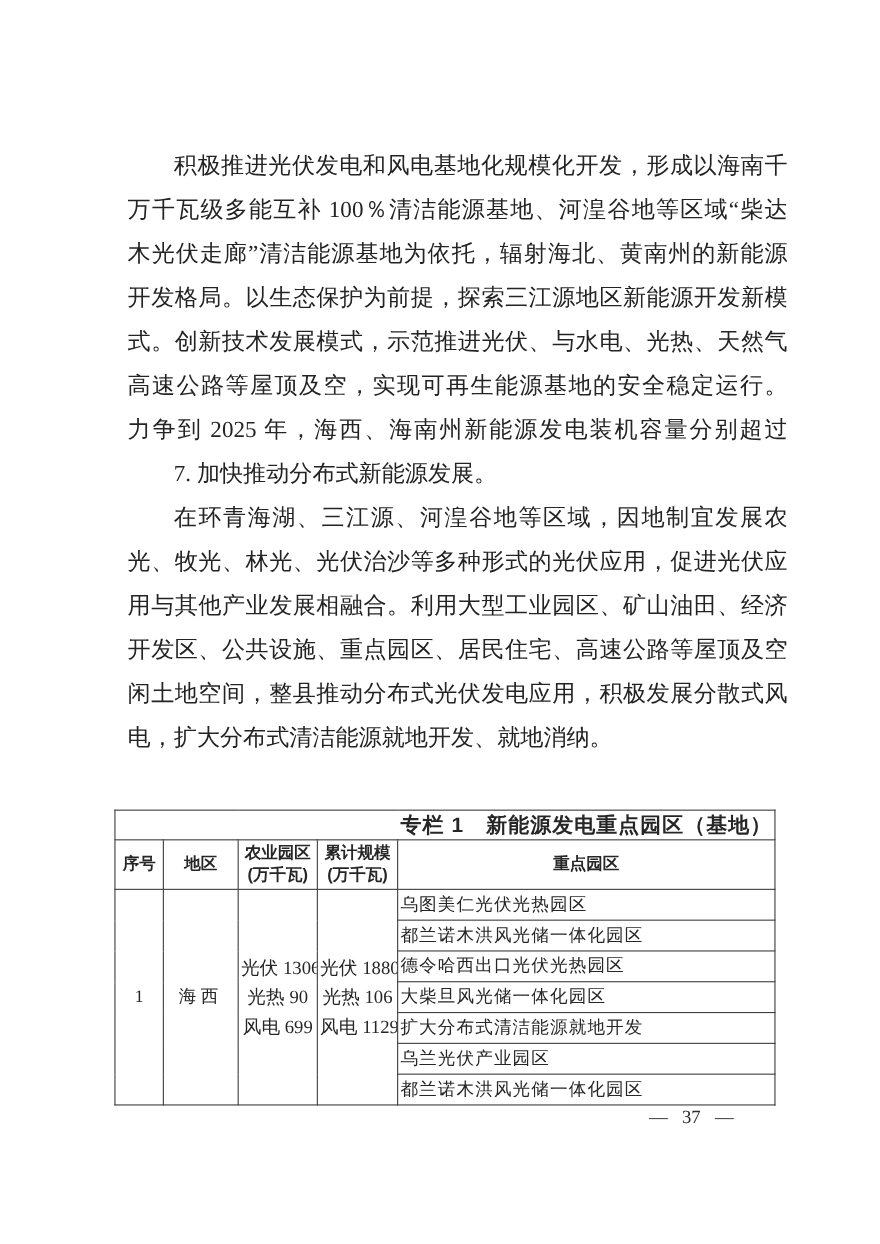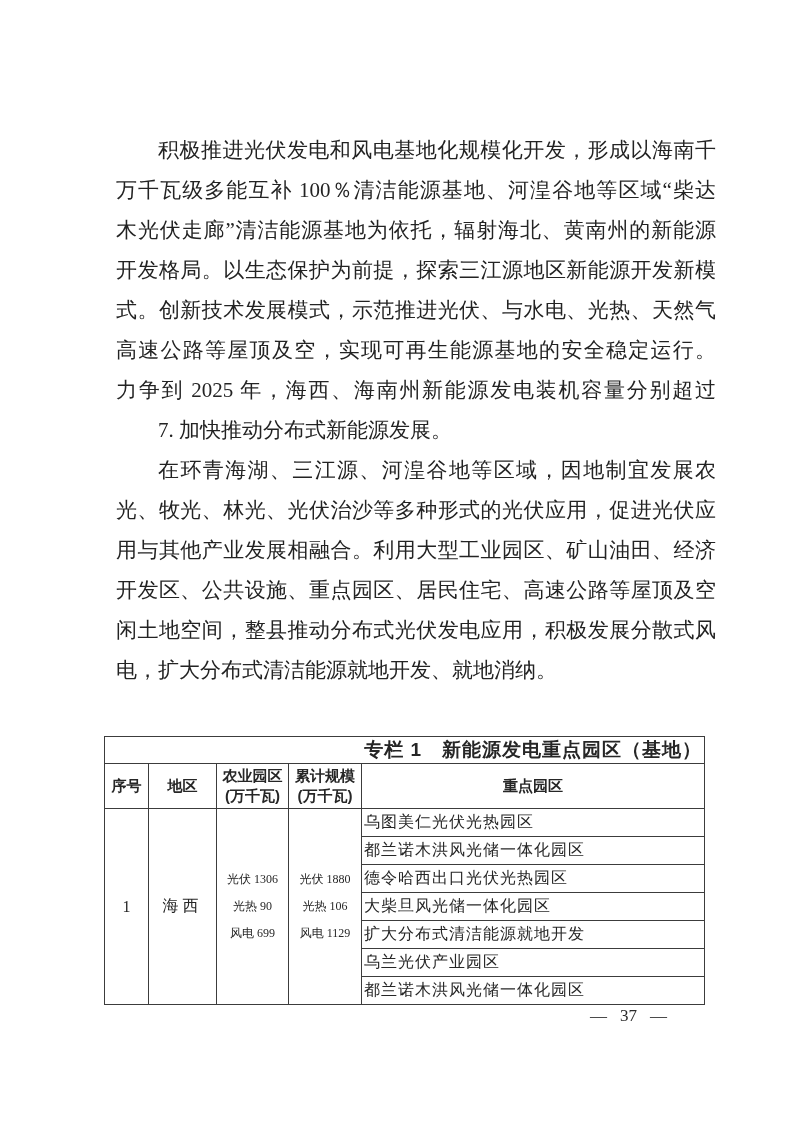--- a/index.html
+++ b/index.html
@@ -70,21 +70,21 @@
   .cell-index, .cell-region {
     text-align: center;
     vertical-align: middle;
     font-size: 16px;
     letter-spacing: 4px;
   }
   .cell-index { letter-spacing: 0; }
   .cell-scale {
     text-align: center;
     vertical-align: middle;
-    font-size: 12px;
+    font-size: 17px;
   }
   .scale-line { line-height: 27px; white-space: nowrap; }
   .cell-park {
     height: 27px;
     text-align: left;
     vertical-align: middle;
     font-size: 16px;
     letter-spacing: 1px;
     white-space: nowrap;
   }

